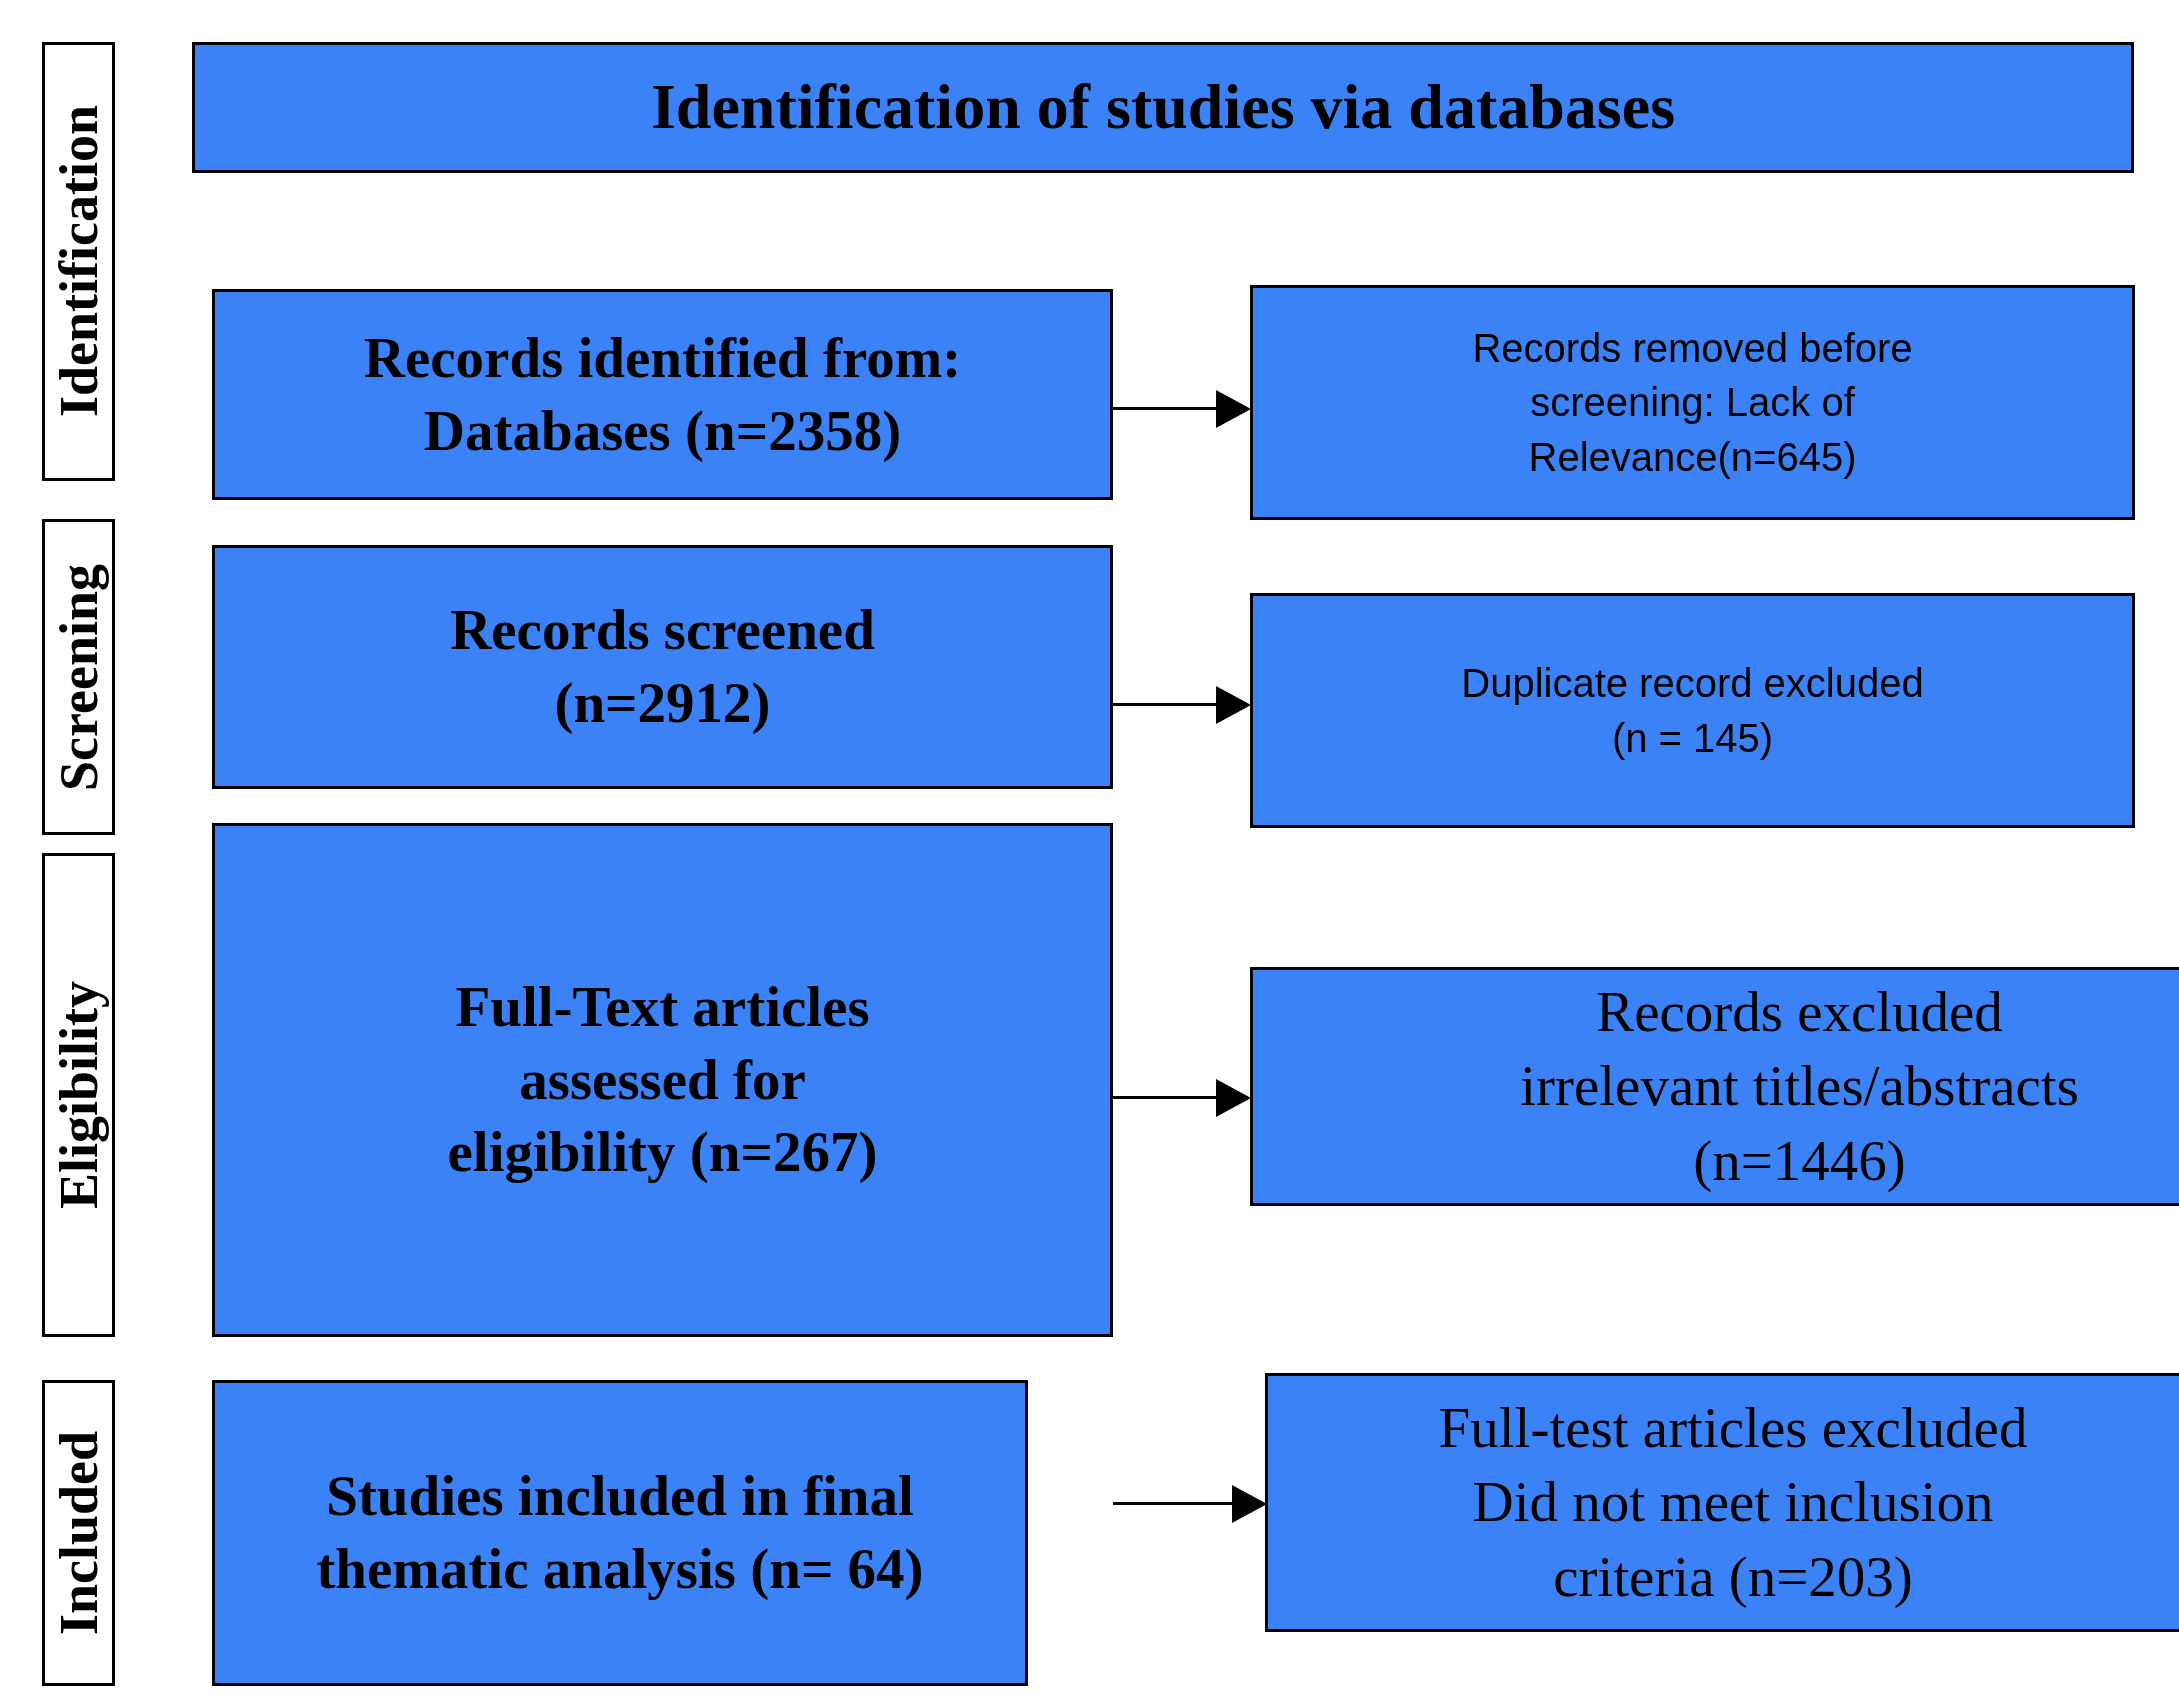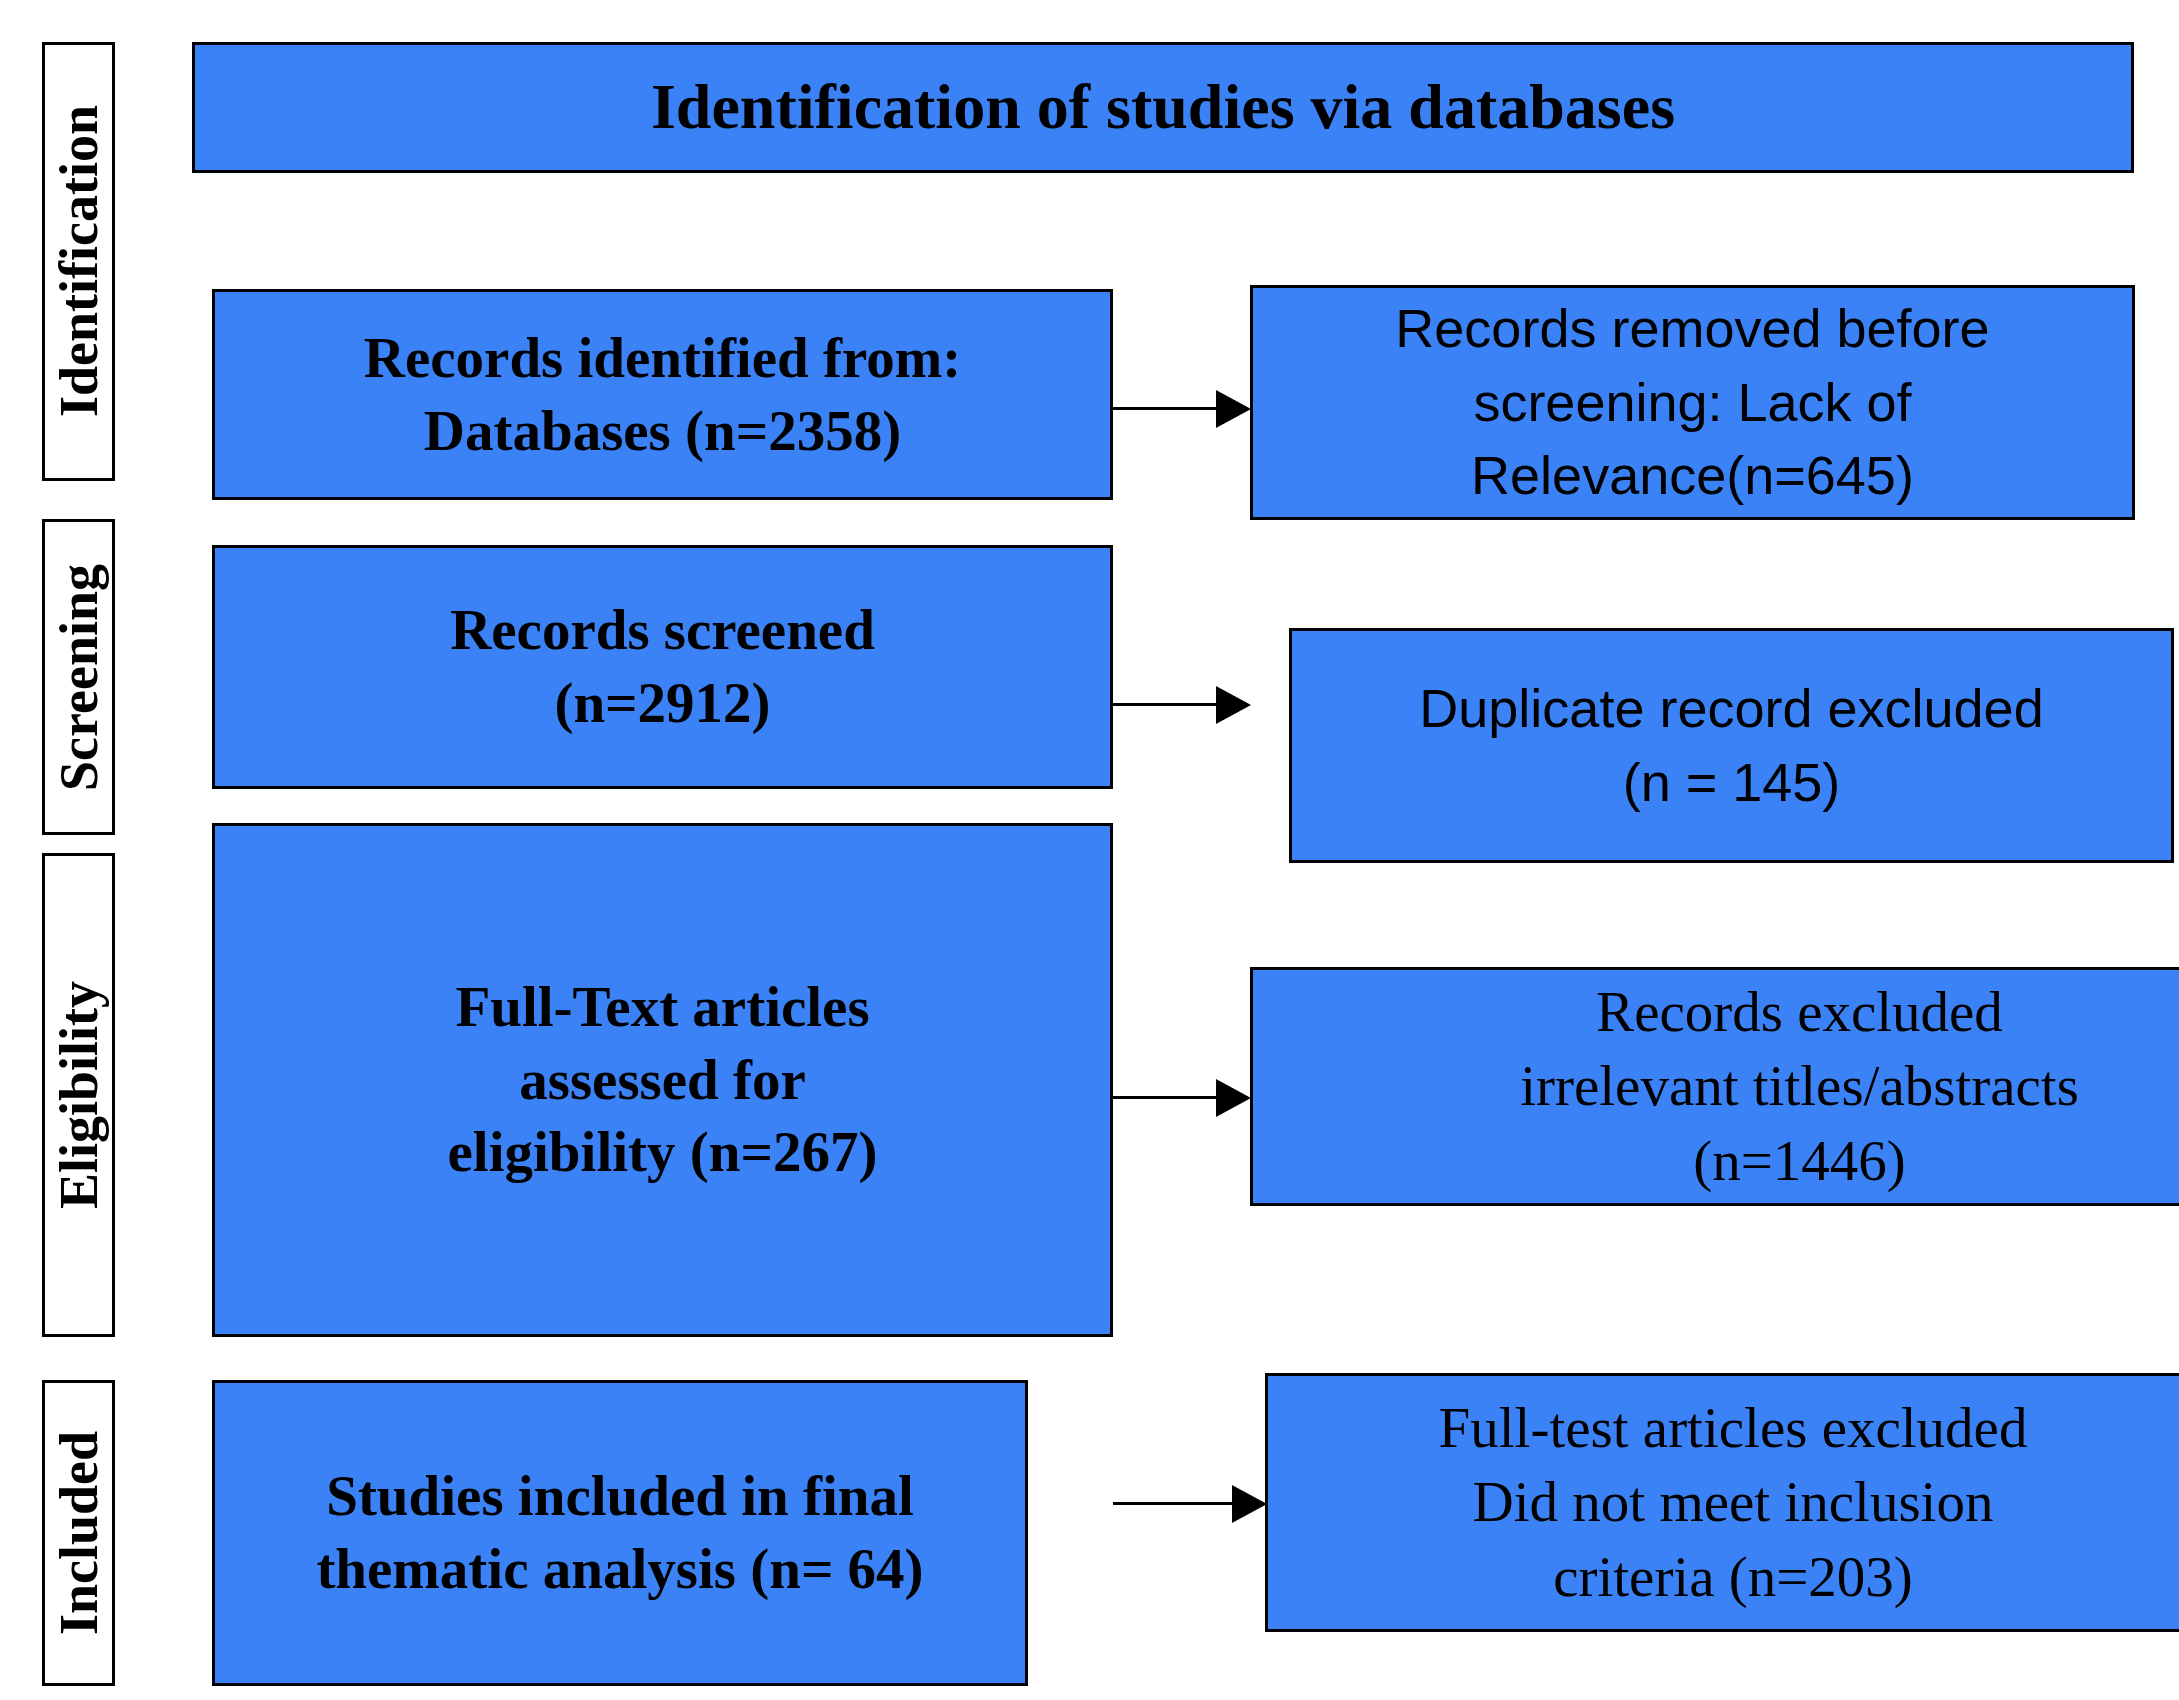--- a/index.html
+++ b/index.html
@@ -68,21 +68,21 @@
     font-family: "Liberation Serif", "DejaVu Serif", serif;
     font-weight: 700;
     font-size: 57px;
     line-height: 1.28;
   }
 
   
   .right-box-sans .txt {
     font-family: "Liberation Sans", "DejaVu Sans", sans-serif;
     font-weight: 400;
-    font-size: 54px;
+    font-size: 40px;
     line-height: 1.36;
   }
 
   
   .right-box-serif .txt {
     font-family: "Liberation Serif", "DejaVu Serif", serif;
     font-weight: 400;
     font-size: 57px;
     line-height: 1.3;
   }
@@ -151,21 +151,21 @@
   <div class="arrow" id="arrow-identified-to-removed" style="left:1113px; top:406px; width:138px;">
     <span class="shaft"></span>
     <span class="head"></span>
   </div>
 
   <div class="box left-box" id="box-records-screened" style="left:212px; top:545px; width:901px; height:244px;">
     <span class="txt">Records screened
 (n=2912)</span>
   </div>
 
-  <div class="box right-box-sans" id="box-duplicates-excluded" style="left:1289px; top:593px; width:885px; height:235px;margin-top:35px;">
+  <div class="box right-box-sans" id="box-duplicates-excluded" style="left:1250px; top:593px; width:885px; height:235px;">
     <span class="txt">Duplicate record excluded
 (n = 145)</span>
   </div>
 
   <div class="arrow" id="arrow-screened-to-duplicates" style="left:1113px; top:702px; width:138px;">
     <span class="shaft"></span>
     <span class="head"></span>
   </div>
 
   <div class="box left-box" id="box-fulltext-assessed" style="left:212px; top:823px; width:901px; height:514px;">

